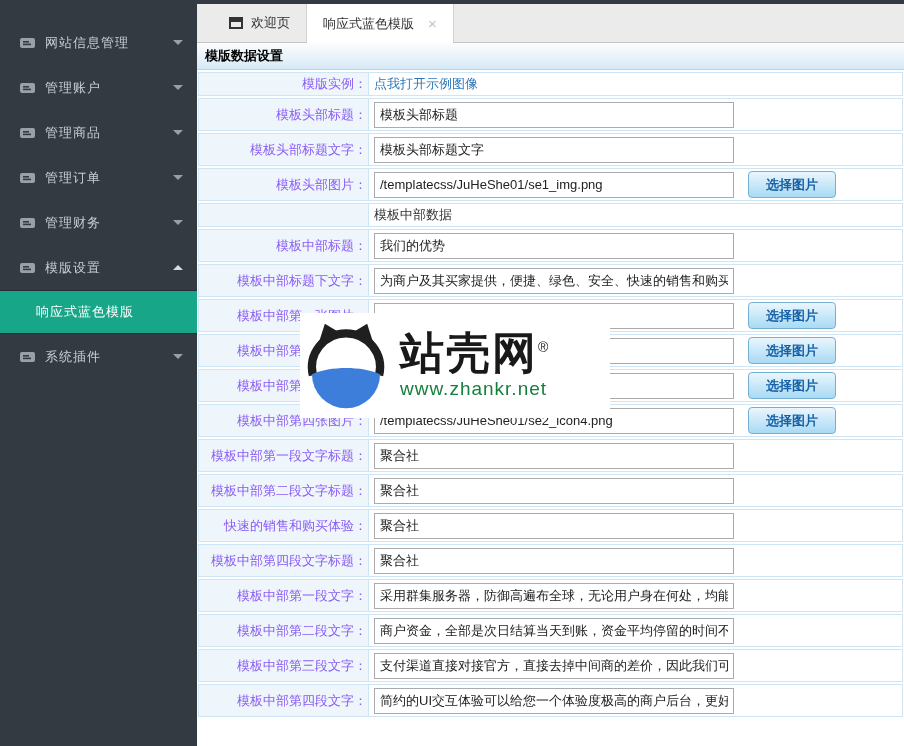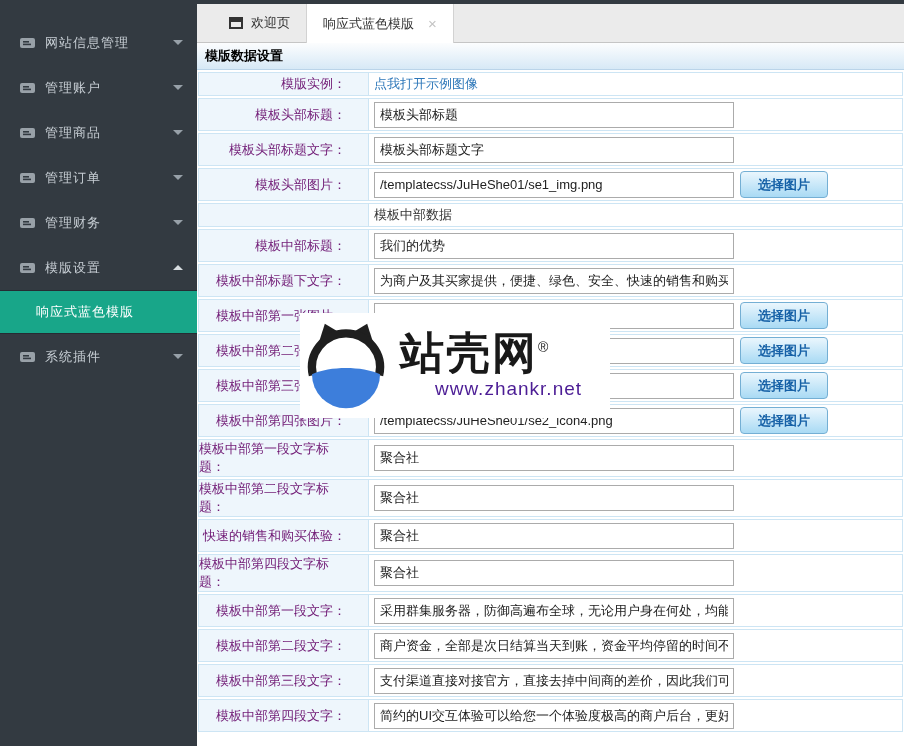--- a/index.html
+++ b/index.html
@@ -34,37 +34,37 @@
   .tab .win { display:flex; margin-right:8px; }
   .tab-close { margin-left:14px; color:#C3C3C3; font-size:15px; line-height:1; cursor:pointer; }
   .panel-header { height:27px; line-height:26px; padding-left:8px; flex-shrink:0;
     background:linear-gradient(#FCFDFE,#D7E9F6); border-bottom:1px solid #BAD4E9;
     font-weight:bold; color:#000; }
   
   .form-rows { flex:1; background:#fff; padding:0 1px; overflow:hidden; }
   .row { display:flex; margin-top:2px; border:1px solid #CDE5F4; min-height:33px; align-items:stretch; }
   .row.slim { min-height:24px; }
   .cell-label { width:170px; flex-shrink:0; background:#EEF6FC; border-right:1px solid #CDE5F4;
-    color:#701a75; display:flex; align-items:center; justify-content:flex-end; padding-right:22px; }
+    color:#8b5cf6; display:flex; align-items:center; justify-content:flex-end; padding-right:1px; }
   .cell-value { flex:1; display:flex; align-items:center; padding-left:5px; background:#fff; min-width:0; }
   .field-input { width:360px; height:26px; border:1px solid #ABABAB; background:#fff;
     font-size:13px; padding:0 5px; color:#222; font-family:inherit; flex-shrink:0; }
-  .pick-btn { margin-left:6px; width:88px; height:27px; border:1px solid #74AFD4; border-radius:4px;
+  .pick-btn { margin-left:14px; width:88px; height:27px; border:1px solid #74AFD4; border-radius:4px;
     background:linear-gradient(#EAF6FD,#A9DAF4); color:#1560A6; font-size:13px; font-weight:bold;
     font-family:inherit; cursor:pointer; flex-shrink:0; }
   .link { color:#2D77B9; cursor:pointer; }
   .section-text { color:#333; }
   
   .watermark { position:absolute; left:300px; top:313px; width:310px; height:105px;
     background:#fff; z-index:10; display:flex; align-items:center; justify-content:flex-start; }
   .wm-logo { flex-shrink:0; margin-right:8px; }
   .wm-text { display:flex; flex-direction:column; align-items:flex-start; }
   .wm-brand { font-size:44px; font-weight:bold; color:#191919; line-height:1; letter-spacing:2px; }
   .wm-brand sup { font-size:14px; font-weight:normal; vertical-align:super; }
-  .wm-url { font-size:19px; color:#4c1d95; margin-top:3px; letter-spacing:1px;margin-left:35px; }
+  .wm-url { font-size:19px; color:#15803d; margin-top:3px; letter-spacing:1px; }
 </style>
 </head>
 <body>
 
 <div class="app">
 
   <div class="sidebar">
     <div>
         <div class="side-item">
           <span class="mi">

